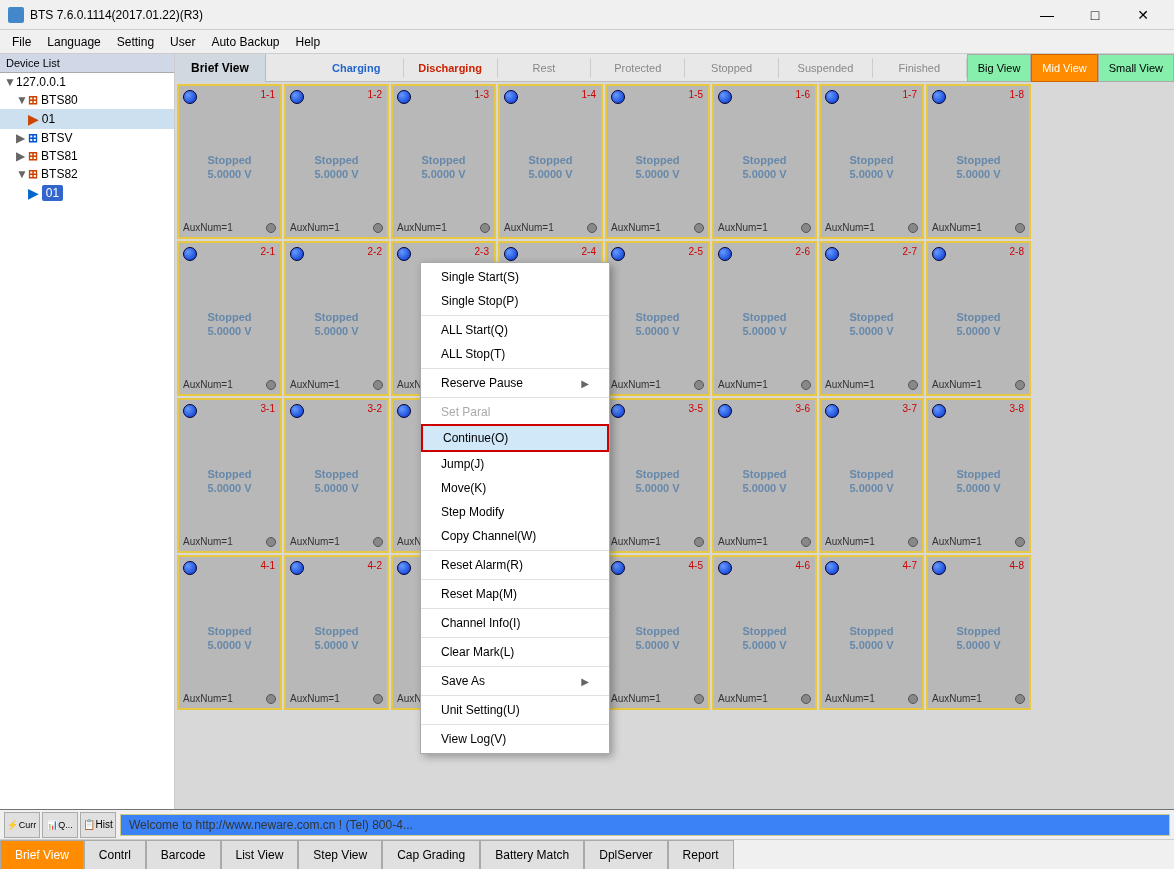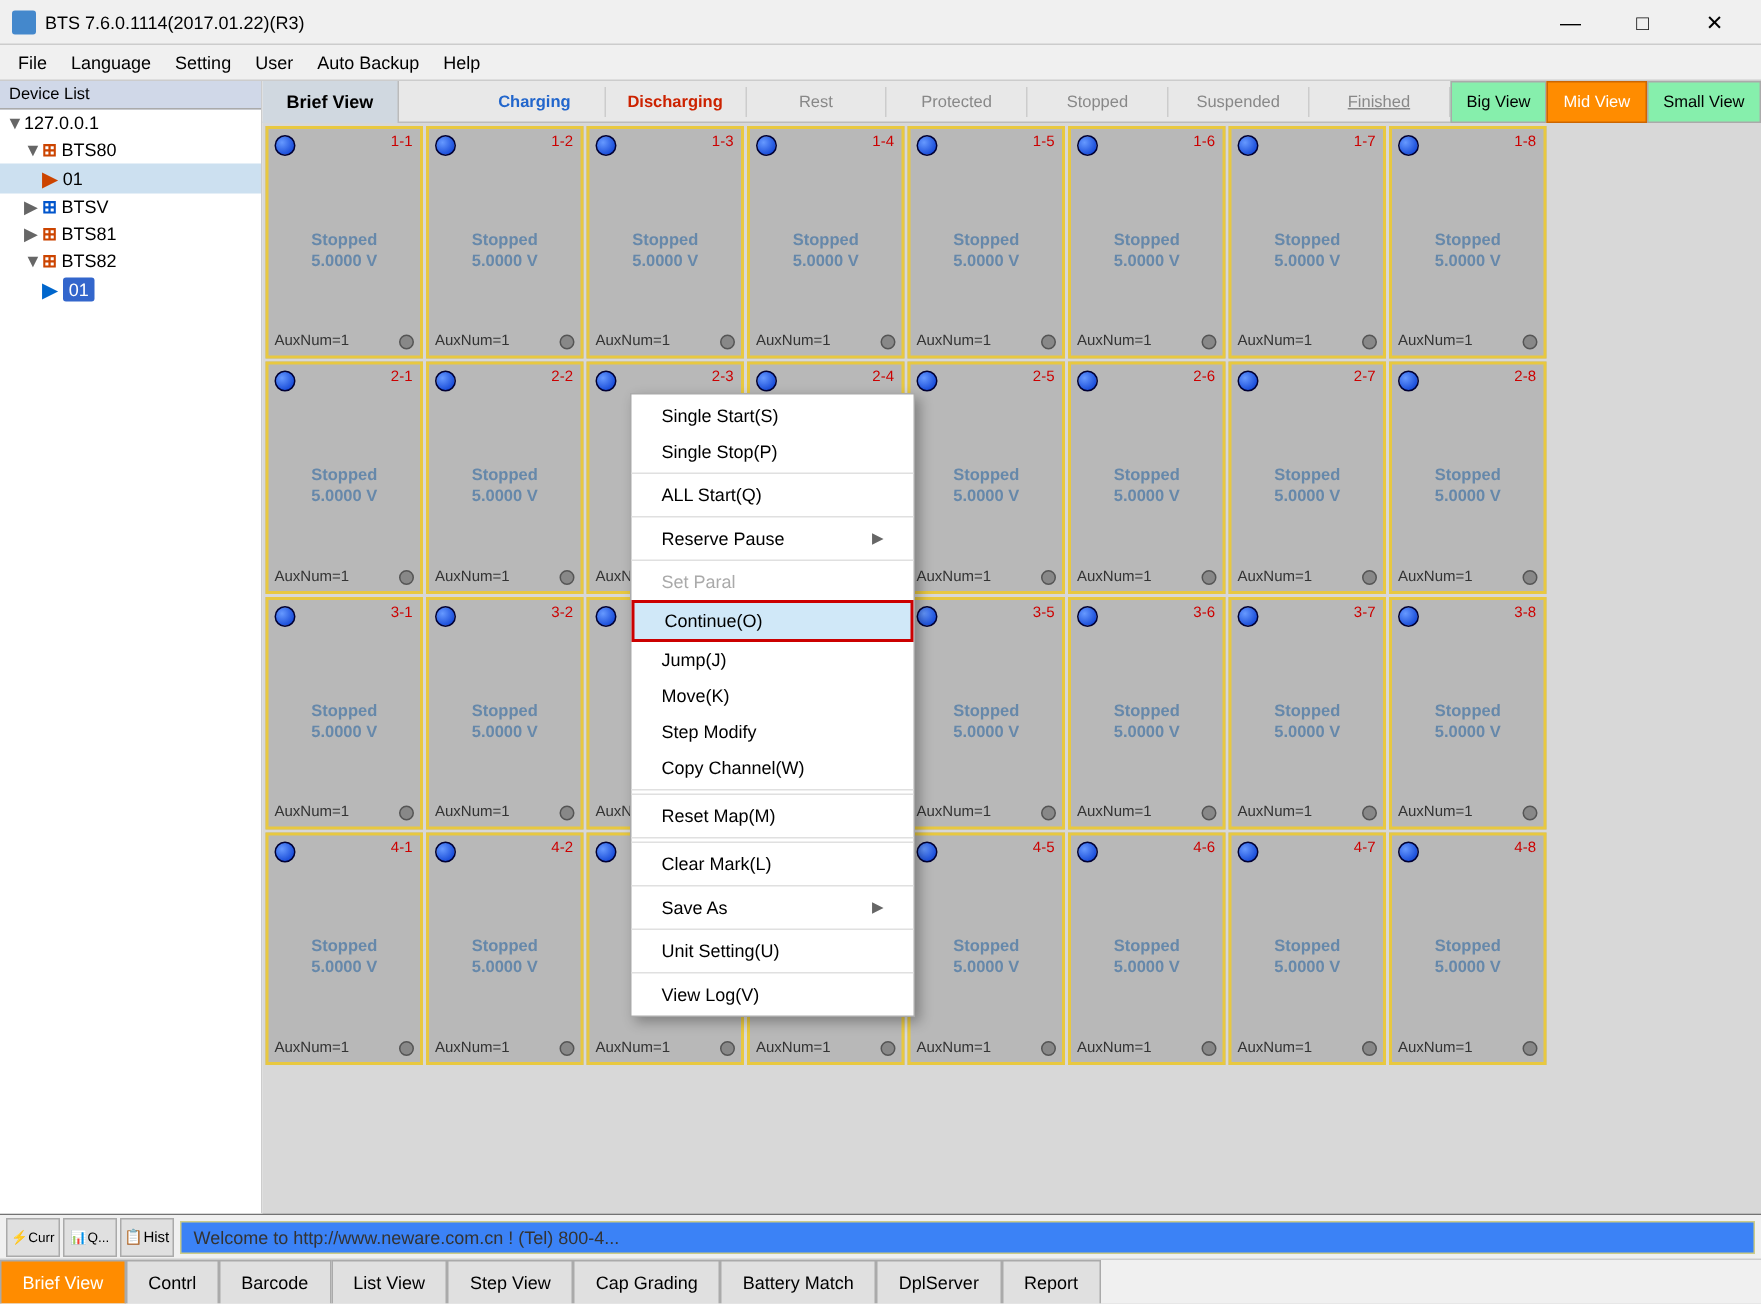--- a/index.html
+++ b/index.html
@@ -94,21 +94,21 @@
       font-size: 11px;
       padding: 4px 2px;
       border-right: 1px solid #ccc;
     }
     .col-header.charging { color: #2266cc; font-weight: bold; margin-left: 44px; }
     .col-header.discharging { color: #cc2200; font-weight: bold; }
     .col-header.rest { color: #888; }
     .col-header.protected { color: #888; }
     .col-header.stopped { color: #888; }
     .col-header.suspended { color: #888; }
-    .col-header.finished { color: #888; text-decoration: underline; }
+    .col-header.finished { color: #888; }
     .view-btns {
       display: flex;
       margin-left: auto;
     }
     .view-btn {
       padding: 3px 10px;
       border: 1px solid #aaa;
       background: #86efac;
       cursor: pointer;
       font-size: 11px;
@@ -656,20 +656,23 @@
         <div class="ctx-item">
           <span>Single Start(S)</span>
         </div>
         <div class="ctx-item">
           <span>Single Stop(P)</span>
         </div>
         <div class="ctx-divider"></div>
         <div class="ctx-item">
           <span>ALL Start(Q)</span>
         </div>
+        <div class="ctx-item">
+          <span>ALL Stop(T)</span>
+        </div>
         <div class="ctx-divider"></div>
         <div class="ctx-item">
           <span>Reserve Pause</span>
           <span class="ctx-arrow">▶</span>
         </div>
         <div class="ctx-divider"></div>
         <div class="ctx-item disabled">
           <span>Set Paral</span>
         </div>
         <div class="ctx-item highlighted">
@@ -681,25 +684,31 @@
         <div class="ctx-item">
           <span>Move(K)</span>
         </div>
         <div class="ctx-item">
           <span>Step Modify</span>
         </div>
         <div class="ctx-item">
           <span>Copy Channel(W)</span>
         </div>
         <div class="ctx-divider"></div>
+        <div class="ctx-item">
+          <span>Reset Alarm(R)</span>
+        </div>
         <div class="ctx-divider"></div>
         <div class="ctx-item">
           <span>Reset Map(M)</span>
         </div>
         <div class="ctx-divider"></div>
+        <div class="ctx-item">
+          <span>Channel Info(I)</span>
+        </div>
         <div class="ctx-divider"></div>
         <div class="ctx-item">
           <span>Clear Mark(L)</span>
         </div>
         <div class="ctx-divider"></div>
         <div class="ctx-item">
           <span>Save As</span>
           <span class="ctx-arrow">▶</span>
         </div>
         <div class="ctx-divider"></div>

